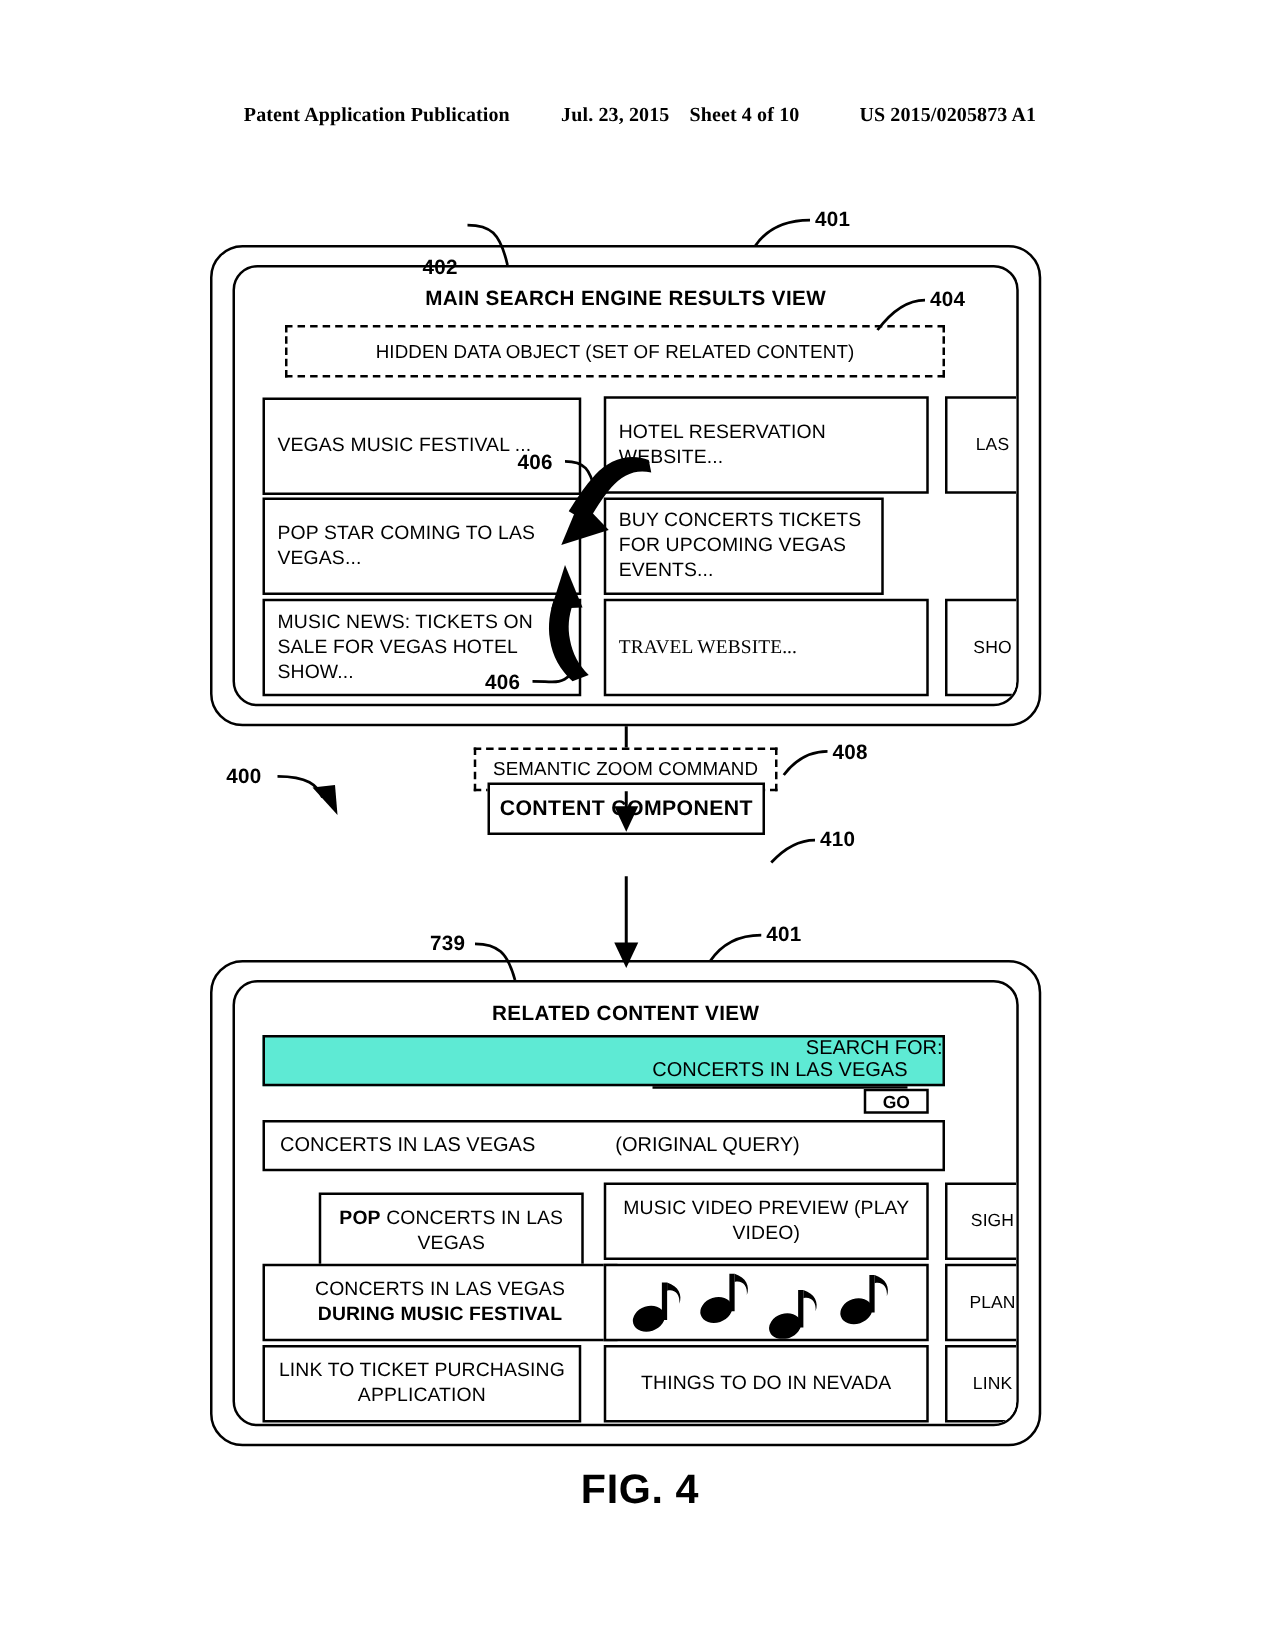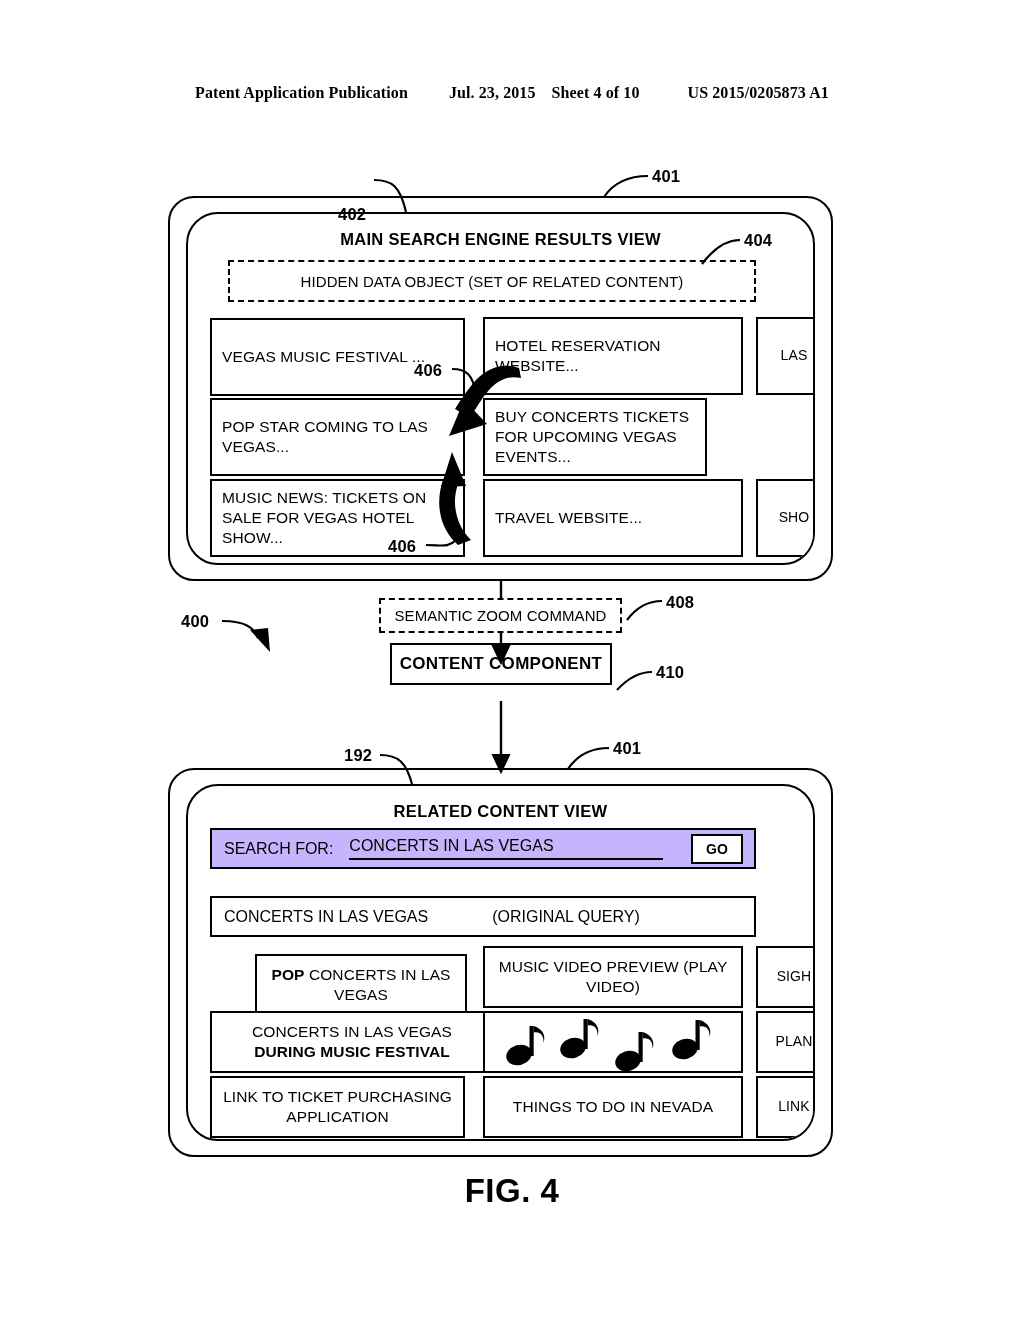--- a/index.html
+++ b/index.html
@@ -40,21 +40,21 @@
   .device {
     position: absolute;
     border: 2.5px solid #000;
     border-radius: 26px;
     background: #fff;
     box-sizing: border-box;
   }
   .panel {
     position: absolute;
     border: 2.5px solid #000;
-    border-radius: 32px;
+    border-radius: 20px;
     background: #fff;
     box-sizing: border-box;
     overflow: hidden;
   }
   .view-title {
     position: absolute;
     left: 0;
     width: 100%;
     text-align: center;
     font-size: 16.5px;
@@ -110,23 +110,24 @@
     font-size: 17px;
     font-weight: bold;
     letter-spacing: 0.3px;
   }
 
   
   .search-bar {
     position: absolute;
     border: 2.5px solid #000;
     box-sizing: border-box;
-    background: #c4b5fd;
-    display: flex;
-    align-items: center;
+    background: #5eead4;
+    display: flex;
+    align-items: flex-end;
+    flex-direction: column;
   }
   .search-label {
     font-size: 16px;
     margin-left: 12px;
     white-space: nowrap;
   }
   .search-value {
     font-size: 16px;
     margin-left: 16px;
     flex: 1;
@@ -209,29 +210,29 @@
   <div class="view-title" style="top:16px;">MAIN SEARCH ENGINE RESULTS VIEW</div>
 
   <div class="dashed-box" style="left:40px; top:46px; width:528px; height:42px;">HIDDEN DATA OBJECT (SET OF RELATED CONTENT)</div>
 
   <div class="tile left-text" style="left:22px; top:104px; width:255px; height:78px;">VEGAS MUSIC FESTIVAL ...</div>
   <div class="tile left-text" style="left:22px; top:184px; width:255px; height:78px;">POP STAR COMING TO LAS VEGAS...</div>
   <div class="tile left-text" style="left:22px; top:265px; width:255px; height:78px;">MUSIC NEWS: TICKETS ON SALE FOR VEGAS HOTEL SHOW...</div>
 
   <div class="tile left-text" style="left:295px; top:103px; width:260px; height:78px;">HOTEL RESERVATION WEBSITE...</div>
   <div class="tile left-text" style="left:295px; top:184px; width:224px; height:78px;">BUY CONCERTS TICKETS FOR UPCOMING VEGAS EVENTS...</div>
-  <div class="tile left-text" style="left:295px; top:265px; width:260px; height:78px;">TRAVEL WEBSITE...</div>
+  <div class="tile left-text" style="left:295px; top:265px; width:260px; height:78px;font-family:Liberation Serif, serif;">TRAVEL WEBSITE...</div>
 
   <div class="tile small" style="left:568px; top:103px; width:76px; height:78px;">LAS</div>
   <div class="tile small" style="left:568px; top:265px; width:76px; height:78px;">SHO</div>
 </div>
 
 <div class="dashed-box" style="left:379px; top:598px; width:243px; height:35px;">SEMANTIC ZOOM COMMAND</div>
 
-<div class="solid-box" style="left:390px; top:643px; width:222px; height:42px;">CONTENT COMPONENT</div>
+<div class="solid-box" style="left:390px; top:626px; width:222px; height:42px;">CONTENT COMPONENT</div>
 
 <div class="device" style="left:168px; top:768px; width:665px; height:389px;"></div>
 
 <div class="panel" style="left:186px; top:784px; width:629px; height:357px;">
 
   <div class="view-title" style="top:16px;">RELATED CONTENT VIEW</div>
 
   <div class="search-bar" style="left:22px; top:42px; width:546px; height:41px;">
     <span class="search-label">SEARCH FOR:</span>
     <span class="search-value">CONCERTS IN LAS VEGAS</span>
@@ -292,21 +293,21 @@
 </div>
 
 <div class="ref" style="left:338px; top:171px;margin-top:34px;">402</div>
 <div class="ref" style="left:652px; top:167px;">401</div>
 <div class="ref" style="left:744px; top:231px;">404</div>
 <div class="ref" style="left:414px; top:361px;">406</div>
 <div class="ref" style="left:388px; top:537px;">406</div>
 <div class="ref" style="left:181px; top:612px;">400</div>
 <div class="ref" style="left:666px; top:593px;">408</div>
 <div class="ref" style="left:656px; top:663px;">410</div>
-<div class="ref" style="left:344px; top:746px;">192</div>
+<div class="ref" style="left:344px; top:746px;">739</div>
 <div class="ref" style="left:613px; top:739px;">401</div>
 
 <svg class="overlay" viewBox="0 0 1024 1320">
   <defs>
     <marker id="arrowhead" markerWidth="9" markerHeight="9" refX="4.2" refY="4.5" orient="auto">
       <path d="M0,0.5 L8.5,4.5 L0,8.5 Z" fill="#000"></path>
     </marker>
   </defs>
 
   <g stroke="#000" stroke-width="2.2" fill="none">

